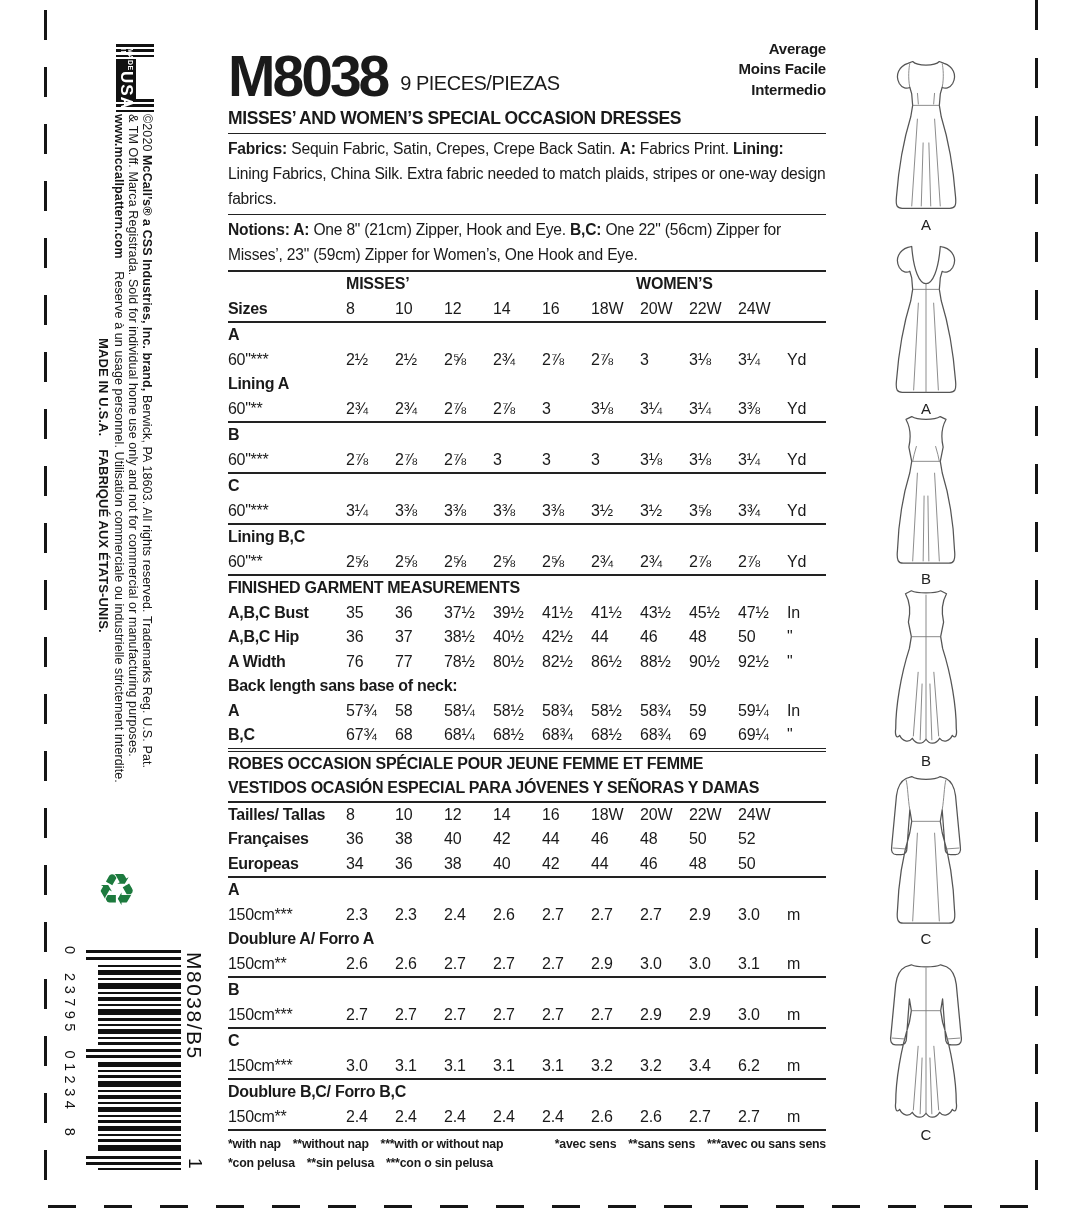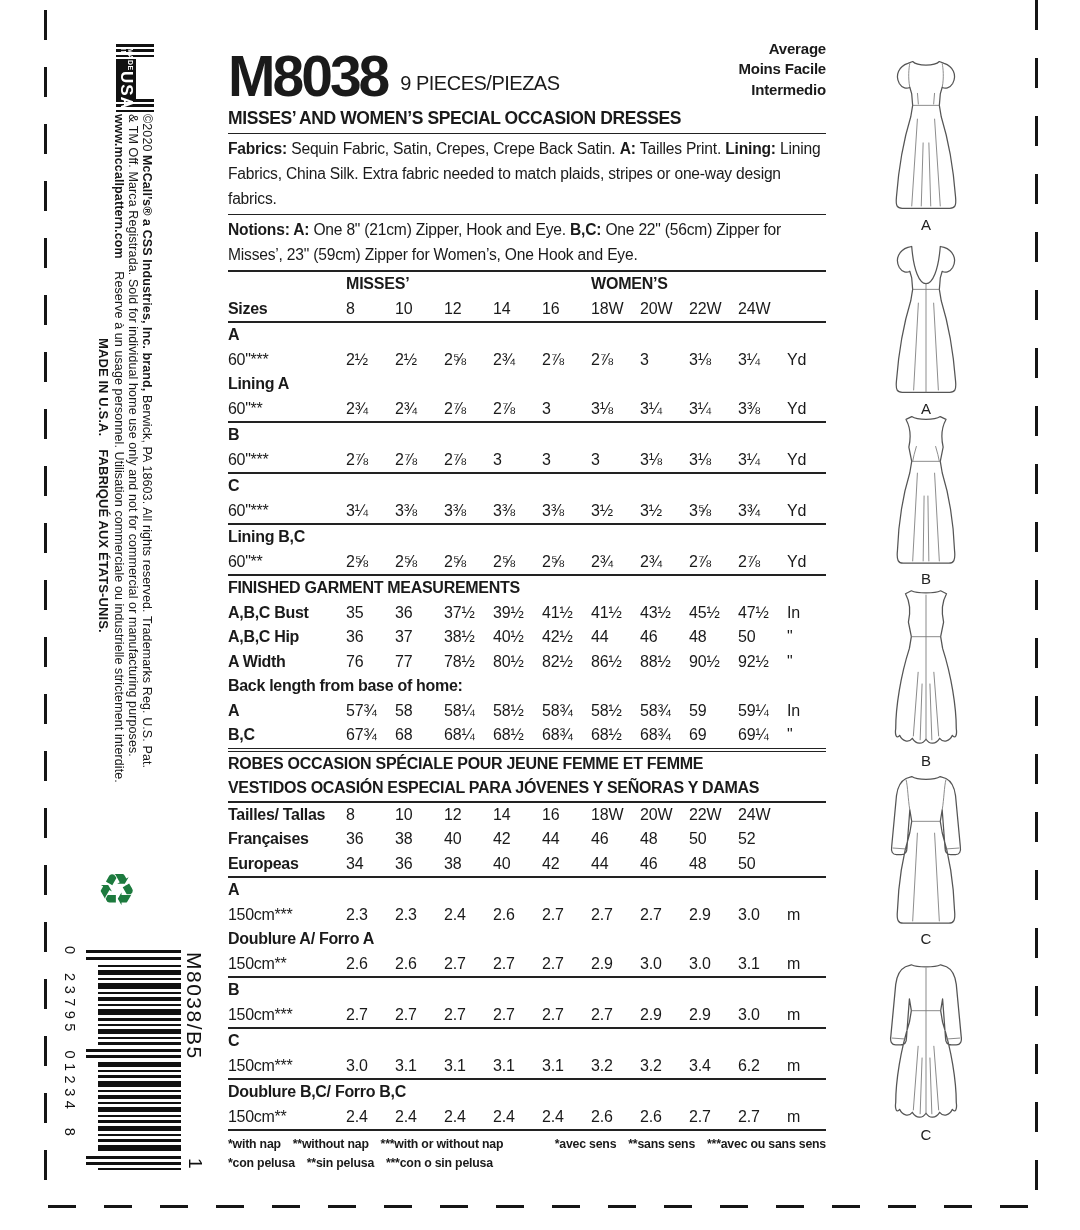--- a/index.html
+++ b/index.html
@@ -51,21 +51,21 @@
   
   .trow{display:flex;align-items:center;height:24.5px;font-size:16px;}
   .tlabel{width:118px;flex:none;font-weight:bold;letter-spacing:-0.3px;}
   .tlabel.r{font-weight:normal;}
   .slabel{font-weight:bold;letter-spacing:-0.3px;white-space:nowrap;}
   .slabel.big{font-size:16px;}
   .cells{display:contents;}
   .cell{width:49px;flex:none;}
   .unit{flex:1;}
   .gspan{width:245px;flex:none;font-weight:bold;}
-  .gspan2{flex:1;font-weight:bold;}
+  .gspan2{flex:1;font-weight:bold;margin-left:45px;}
   .sizesrow{border-bottom:2.5px solid #222;}
   
   .fnrow{display:flex;justify-content:space-between;margin-top:4px;}
   .fn{font-size:12.3px;font-weight:bold;white-space:pre;line-height:19px;letter-spacing:-0.2px;}
   
   .view{position:absolute;left:862px;width:128px;text-align:center;}
   .view svg{display:block;margin:0 auto;}
   .vlabel{font-size:15px;margin-top:2px;color:#222;}
   .v1{top:52px;} .v2{top:236px;} .v3{top:408px;} .v4{top:582px;} .v5{top:768px;} .v6{top:956px;}
 </style>
@@ -141,21 +141,21 @@
       <div class="pattern-number">M8038</div>
       <div class="pieces">9 PIECES/PIEZAS</div>
       <div class="difficulty">
         <div>Average</div>
         <div>Moins Facile</div>
         <div>Intermedio</div>
       </div>
     </div>
 
     <div class="title rule-a">MISSES’ AND WOMEN’S SPECIAL OCCASION DRESSES</div>
-    <p class="para rule-a"><span class="b">Fabrics: </span><span>Sequin Fabric, Satin, Crepes, Crepe Back Satin. </span><span class="b">A: </span><span>Tailles Print. </span><span class="b">Lining: </span><span>Lining Fabrics, China Silk. Extra fabric needed to match plaids, stripes or one-way design fabrics.</span></p>
+    <p class="para rule-a"><span class="b">Fabrics: </span><span>Sequin Fabric, Satin, Crepes, Crepe Back Satin. </span><span class="b">A: </span><span>Fabrics Print. </span><span class="b">Lining: </span><span>Lining Fabrics, China Silk. Extra fabric needed to match plaids, stripes or one-way design fabrics.</span></p>
     <p class="para rule-b"><span class="b">Notions: </span><span class="b">A: </span><span>One 8" (21cm) Zipper, Hook and Eye. </span><span class="b">B,C: </span><span>One 22" (56cm) Zipper for Misses’, 23" (59cm) Zipper for Women’s, One Hook and Eye.</span></p>
 
     <div class="trow">
       <span class="tlabel"></span>
       <span class="gspan">MISSES’</span>
       <span class="gspan2">WOMEN’S</span>
     </div>
     <div class="trow sizesrow">
       <span class="tlabel">Sizes</span>
       <span class="cells"><span class="cell">8</span><span class="cell">10</span><span class="cell">12</span><span class="cell">14</span><span class="cell">16</span><span class="cell">18W</span><span class="cell">20W</span><span class="cell">22W</span><span class="cell">24W</span></span>
@@ -215,21 +215,21 @@
       <span class="tlabel">A,B,C Hip</span>
       <span class="cells"><span class="cell">36</span><span class="cell">37</span><span class="cell">38½</span><span class="cell">40½</span><span class="cell">42½</span><span class="cell">44</span><span class="cell">46</span><span class="cell">48</span><span class="cell">50</span></span>
       <span class="unit">"</span>
     </div>
     <div class="trow">
       <span class="tlabel">A Width</span>
       <span class="cells"><span class="cell">76</span><span class="cell">77</span><span class="cell">78½</span><span class="cell">80½</span><span class="cell">82½</span><span class="cell">86½</span><span class="cell">88½</span><span class="cell">90½</span><span class="cell">92½</span></span>
       <span class="unit">"</span>
     </div>
     <div class="trow">
-        <span class="slabel">Back length from base of home:</span>
+        <span class="slabel">Back length sans base of neck:</span>
       </div>
     <div class="trow">
       <span class="tlabel">A</span>
       <span class="cells"><span class="cell">57¾</span><span class="cell">58</span><span class="cell">58¼</span><span class="cell">58½</span><span class="cell">58¾</span><span class="cell">58½</span><span class="cell">58¾</span><span class="cell">59</span><span class="cell">59¼</span></span>
       <span class="unit">In</span>
     </div>
     <div class="trow rule-thick">
       <span class="tlabel">B,C</span>
       <span class="cells"><span class="cell">67¾</span><span class="cell">68</span><span class="cell">68¼</span><span class="cell">68½</span><span class="cell">68¾</span><span class="cell">68½</span><span class="cell">68¾</span><span class="cell">69</span><span class="cell">69¼</span></span>
       <span class="unit">"</span>

